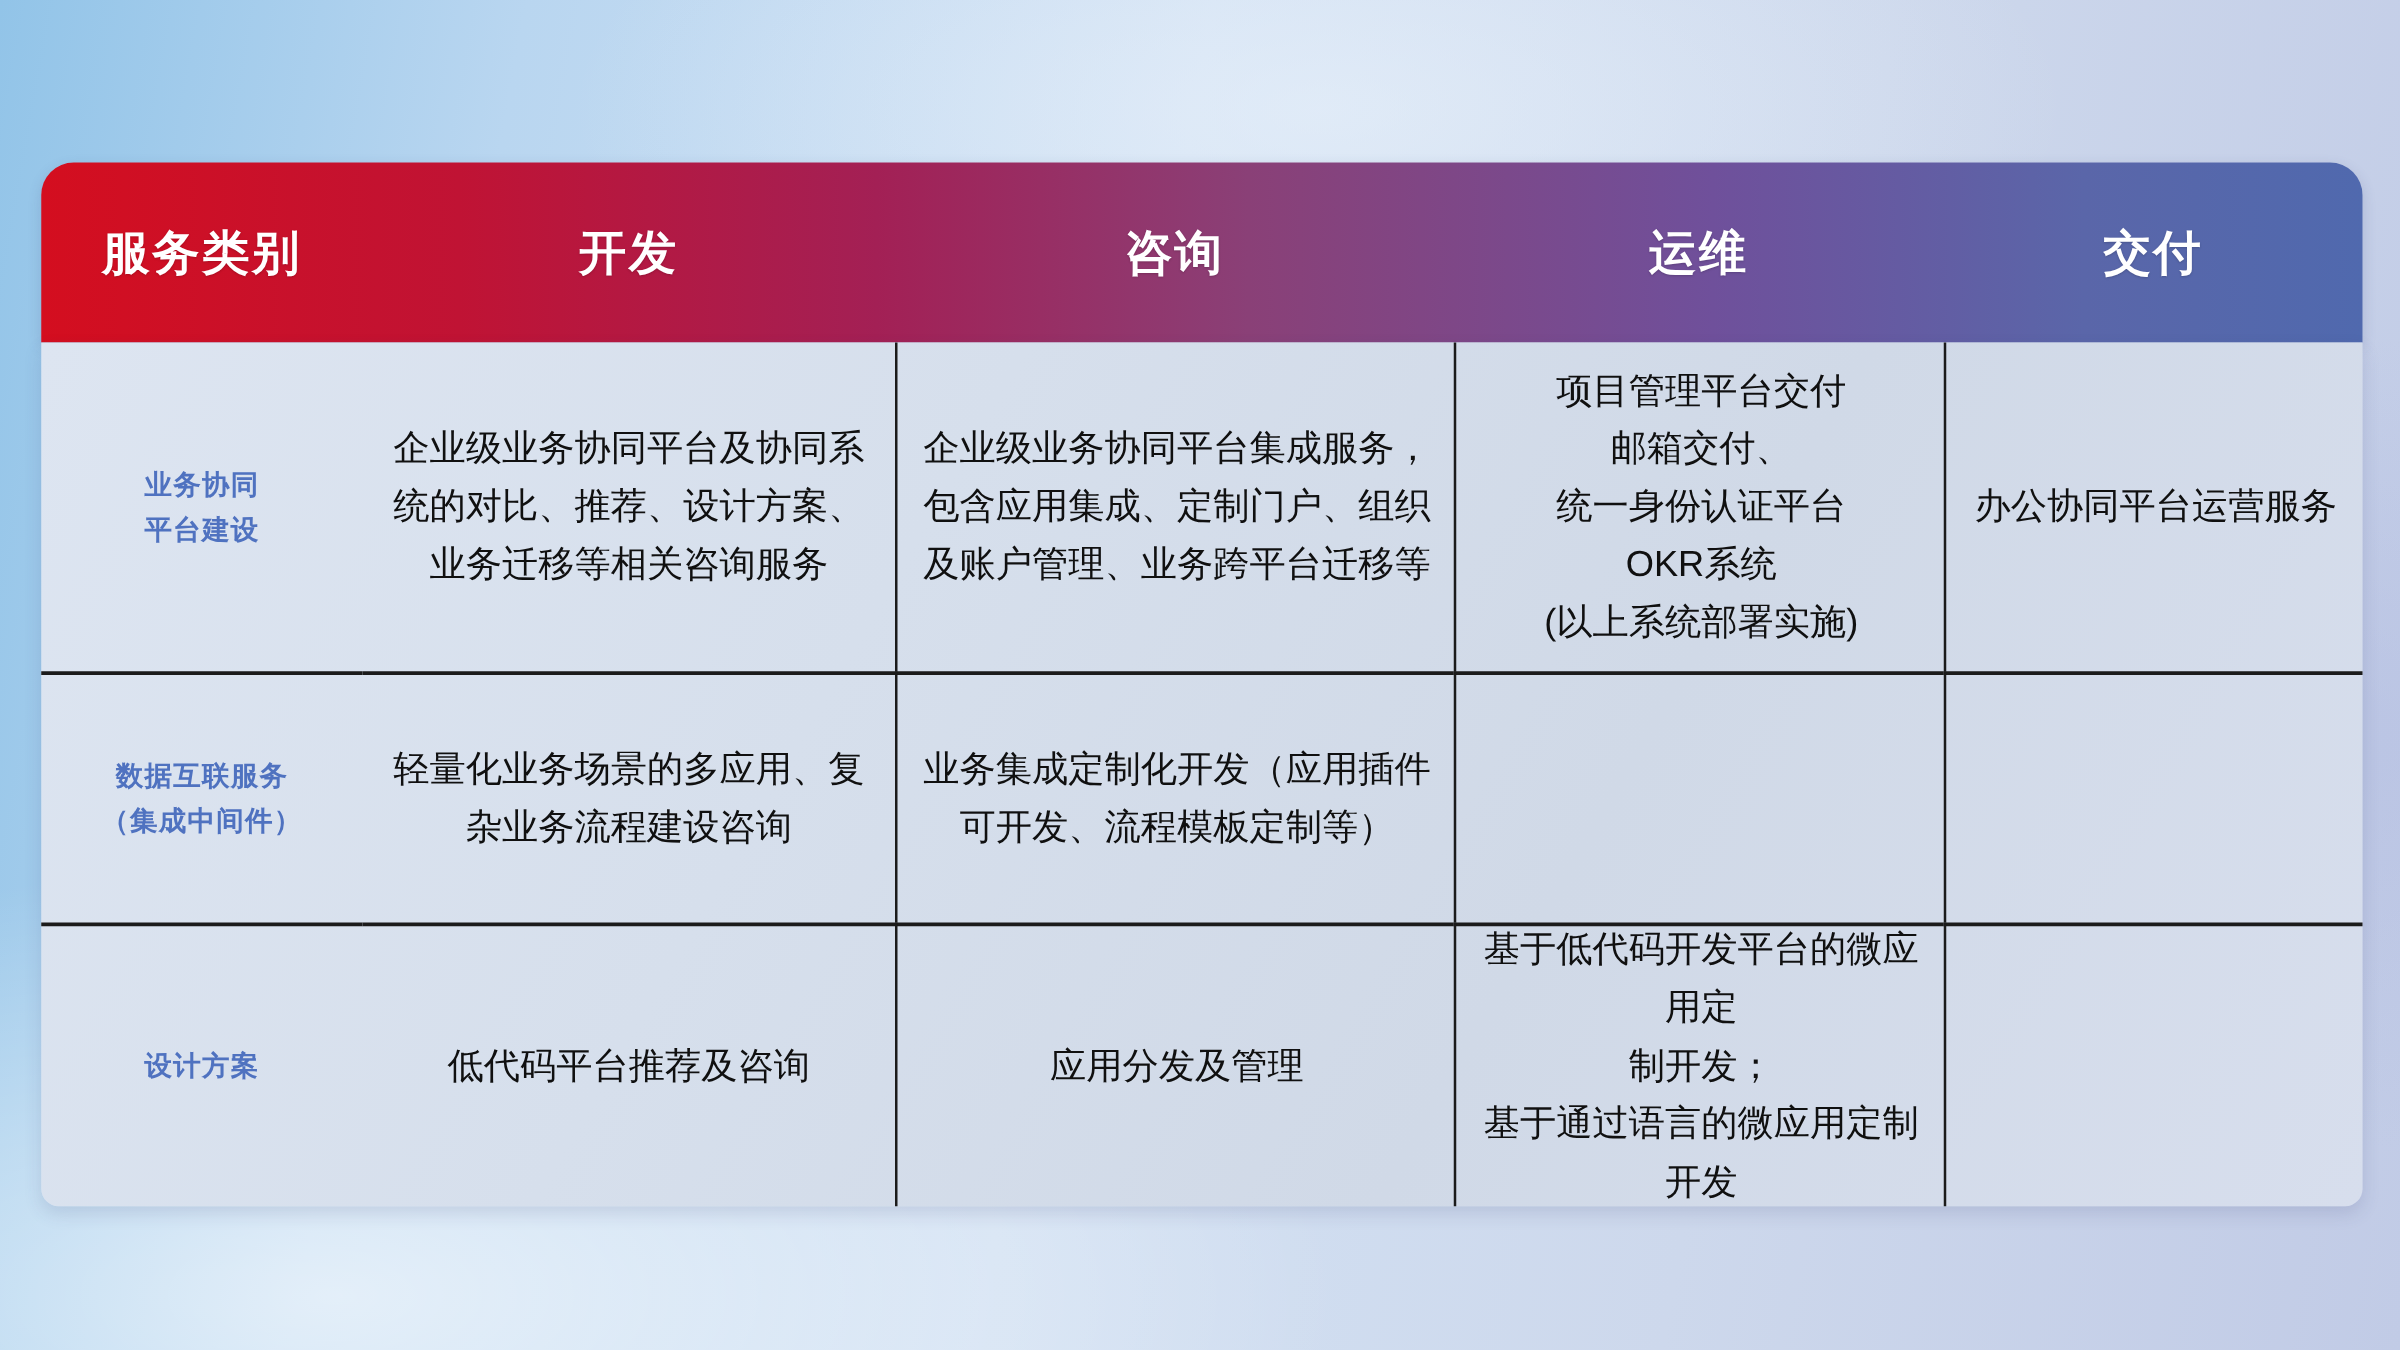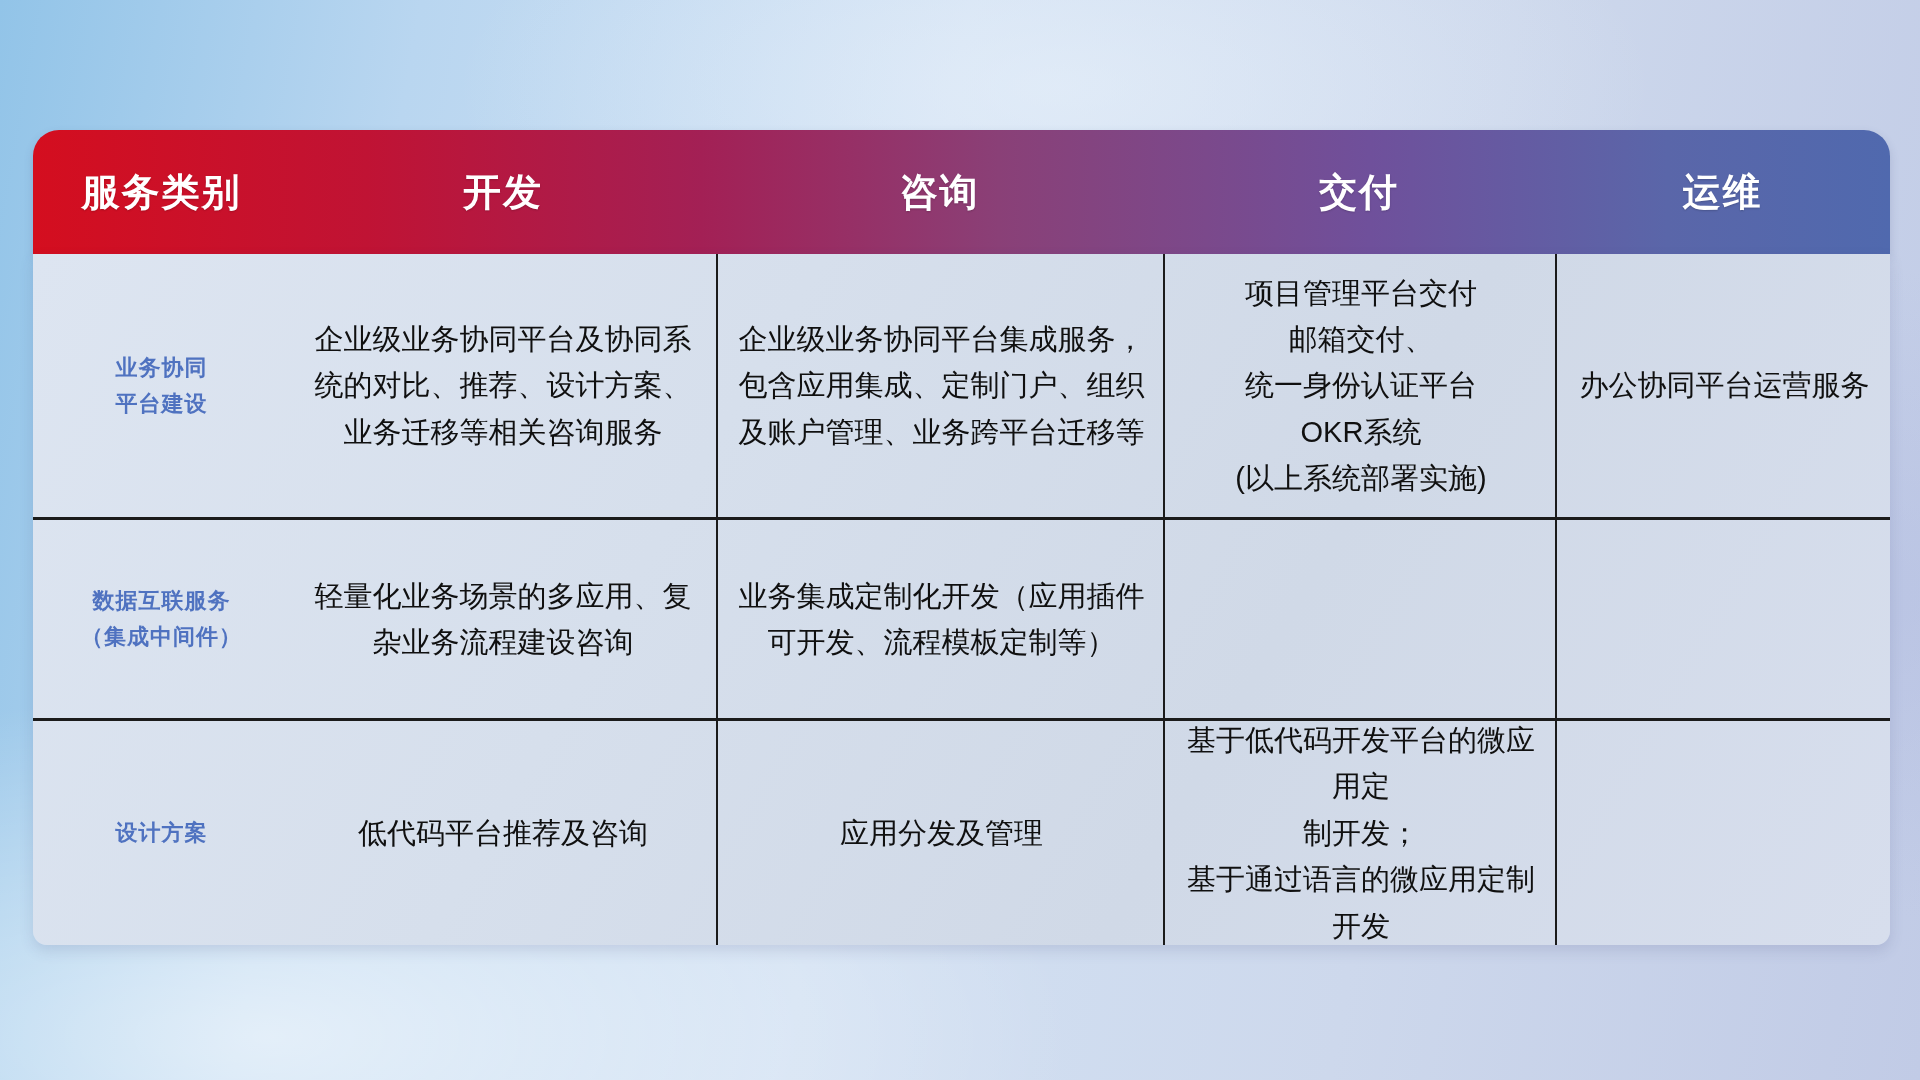--- a/index.html
+++ b/index.html
@@ -18,21 +18,21 @@
       linear-gradient(100deg, #92c4e8 0%, #b9d6f0 20%, #d2e1f3 46%, #cdd8ec 72%, #c1cbe6 100%);
   }
   .service-table {
     position: absolute;
     left: 33px; top: 130px;
     width: 1857px;
   }
   .table-header {
     display: grid;
     grid-template-columns: 257px 426px 447px 392px 335px;
-    height: 124px;
+    height: 144px;
     align-items: center;
     border-radius: 26px 26px 0 0;
     background: linear-gradient(90deg, #d40e1f 0%, #c01334 18%, #a32055 36%, #8a4077 52%, #6f509b 72%, #5a66a9 88%, #5069ae 100%);
     box-shadow: 0 4px 10px rgba(60,70,120,0.18);
   }
   .header-cell {
     color: #ffffff;
     font-size: 38px;
     font-weight: bold;
     text-align: center;
@@ -74,22 +74,22 @@
 </head>
 <body>
 
 <div class="stage">
   <div class="service-table">
 
     <div class="table-header">
       <div class="header-cell">服务类别</div>
       <div class="header-cell">开发</div>
       <div class="header-cell">咨询</div>
+      <div class="header-cell">运维</div>
       <div class="header-cell">交付</div>
-      <div class="header-cell">运维</div>
     </div>
 
     <div class="table-body">
 
       <div class="body-cell category">业务协同
 平台建设</div>
       <div class="body-cell">企业级业务协同平台及协同系
 统的对比、推荐、设计方案、
 业务迁移等相关咨询服务</div>
       <div class="body-cell vline">企业级业务协同平台集成服务，

